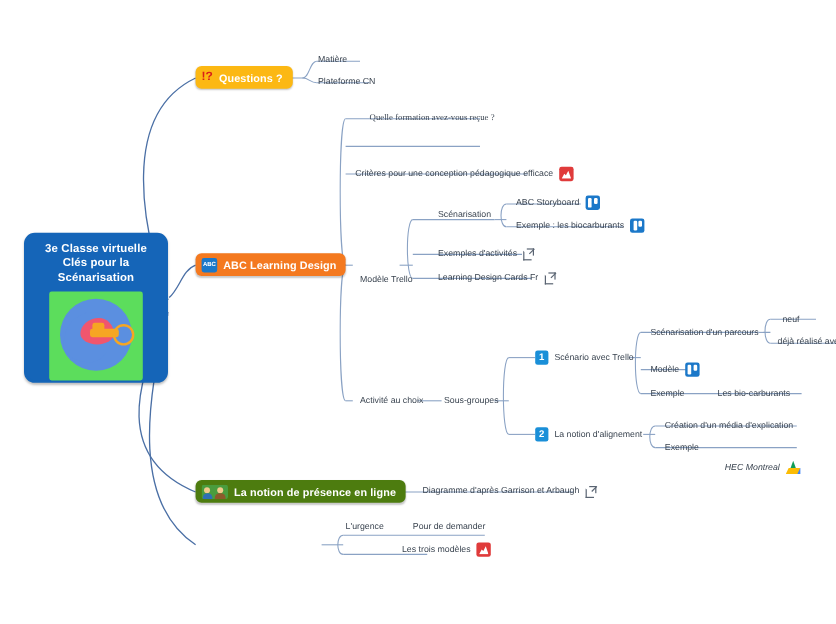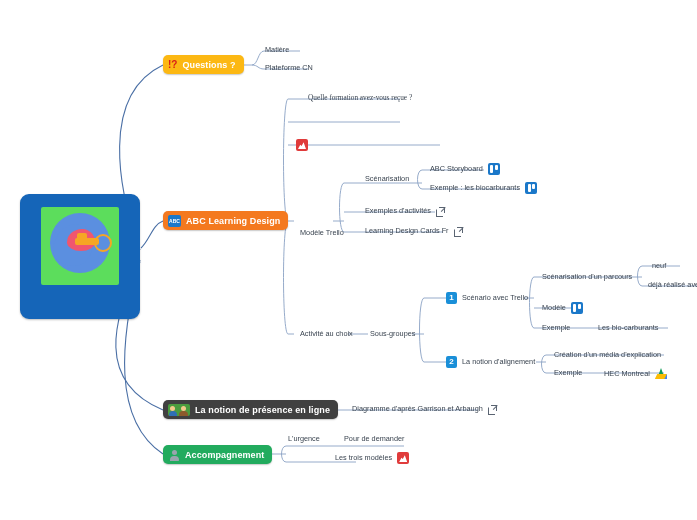--- a/index.html
+++ b/index.html
@@ -62,21 +62,21 @@
   
   .mnode{
     display:flex;align-items:center;gap:5px;
     border-radius:5px;padding:3px 8px 3px 5px;height:19px;
     box-shadow:0 1px 1.5px rgba(0,0,0,.22);
     white-space:nowrap;
   }
   .mnode .mlabel{color:#fff;font-weight:bold;font-size:9px;letter-spacing:.1px;}
   .mnode.yellow{background:#fcb813;}
   .mnode.orange{background:#f4791f;}
-  .mnode.blue{background:#404040;}
+  .mnode.blue{background:#4d7c0f;}
   .mnode.green{background:#22ab5e;}
 
   
   .leaf{
     display:flex;align-items:center;gap:5px;
     font-size:7.3px;color:#3a4450;white-space:nowrap;line-height:10px;
   }
   .leaf.two-line{white-space:normal;line-height:9.5px;width:152px;}
   .leaf .ltxt{display:block;}
 
@@ -200,20 +200,25 @@
       <path d="M320,410 L344,410 L478,410"></path>
 
       <path d="M268,454 L286,454"></path>
       <path d="M286,446 C280,446 280,462 286,462"></path>
       <path d="M286,446 L292,446 L404,446"></path>
       <path d="M286,462 L292,462 L356,462"></path>
     </g>
   </svg>
 
   <div class="node central">
+    <div class="ctitle">
+      <div>3e Classe virtuelle</div>
+      <div>Clés pour la</div>
+      <div>Scénarisation</div>
+    </div>
     <div class="cimg">
       <div class="globe"></div>
       <div class="head"></div>
       <div class="brain"></div>
       <div class="keybody"></div>
       <div class="keyteeth"></div>
       <div class="keyring"></div>
     </div>
   </div>
 
@@ -233,20 +238,21 @@
     <span class="ico ico-abc">ABC</span>
     <span class="mlabel">ABC Learning Design</span>
   </div>
 
   <div class="node leaf" style="left:308px;top:93px;font-family:Liberation Serif, serif;">
     <span class="ltxt">Quelle formation avez-vous reçue ?</span>
   </div>
 
 
   <div class="node leaf" style="left:296px;top:139px;">
+    <span class="ltxt">Critères pour une conception pédagogique efficace</span>
     <span class="ico ico-pdf"></span>
   </div>
 
   <div class="node leaf" style="left:300px;top:228px;">
     <span class="ltxt">Modèle Trello</span>
   </div>
 
   <div class="node leaf" style="left:365px;top:174px;">
     <span class="ltxt">Scénarisation</span>
   </div>
@@ -317,21 +323,21 @@
     <span class="badge">2</span>
     <span class="ltxt">La notion d'alignement</span>
   </div>
 
   <div class="node leaf" style="left:554px;top:350px;">
     <span class="ltxt">Création d'un média d'explication</span>
   </div>
   <div class="node leaf" style="left:554px;top:368px;">
     <span class="ltxt">Exemple</span>
   </div>
-  <div class="node leaf" style="left:604px;top:368px;">
+  <div class="node leaf" style="left:604px;top:384px;font-style:italic;">
     <span class="ltxt">HEC Montreal</span>
     <span class="ico ico-drive">
       <i class="g"></i>
         <i class="b"></i>
         <i class="y"></i>
     </span>
   </div>
 
   <div class="node mnode blue" style="left:163px;top:400px;">
     <span class="ico ico-person" style="width:22px;">
@@ -346,28 +352,20 @@
 
   <div class="node leaf" style="left:352px;top:404px;">
     <span class="ltxt">Diagramme d'après Garrison et Arbaugh</span>
     <span class="ico ico-ext">
       <span class="sq"></span>
         <span class="ar"></span>
         <span class="dg"></span>
     </span>
   </div>
 
-  <div class="node mnode green" style="left:163px;top:445px;">
-    <span class="ico ico-person">
-      <span class="bg" style="background:#22ab5e;"></span>
-      <span class="hd" style="background:#9aa4ad;"></span>
-      <span class="bd" style="background:#9aa4ad;"></span>
-    </span>
-    <span class="mlabel">Accompagnement</span>
-  </div>
 
   <div class="node leaf" style="left:288px;top:434px;">
     <span class="ltxt">L'urgence</span>
   </div>
   <div class="node leaf" style="left:344px;top:434px;">
     <span class="ltxt">Pour de demander</span>
   </div>
 
   <div class="node leaf" style="left:290px;top:452px;margin-left:45px;">
     <span class="ltxt">Les trois modèles</span>

